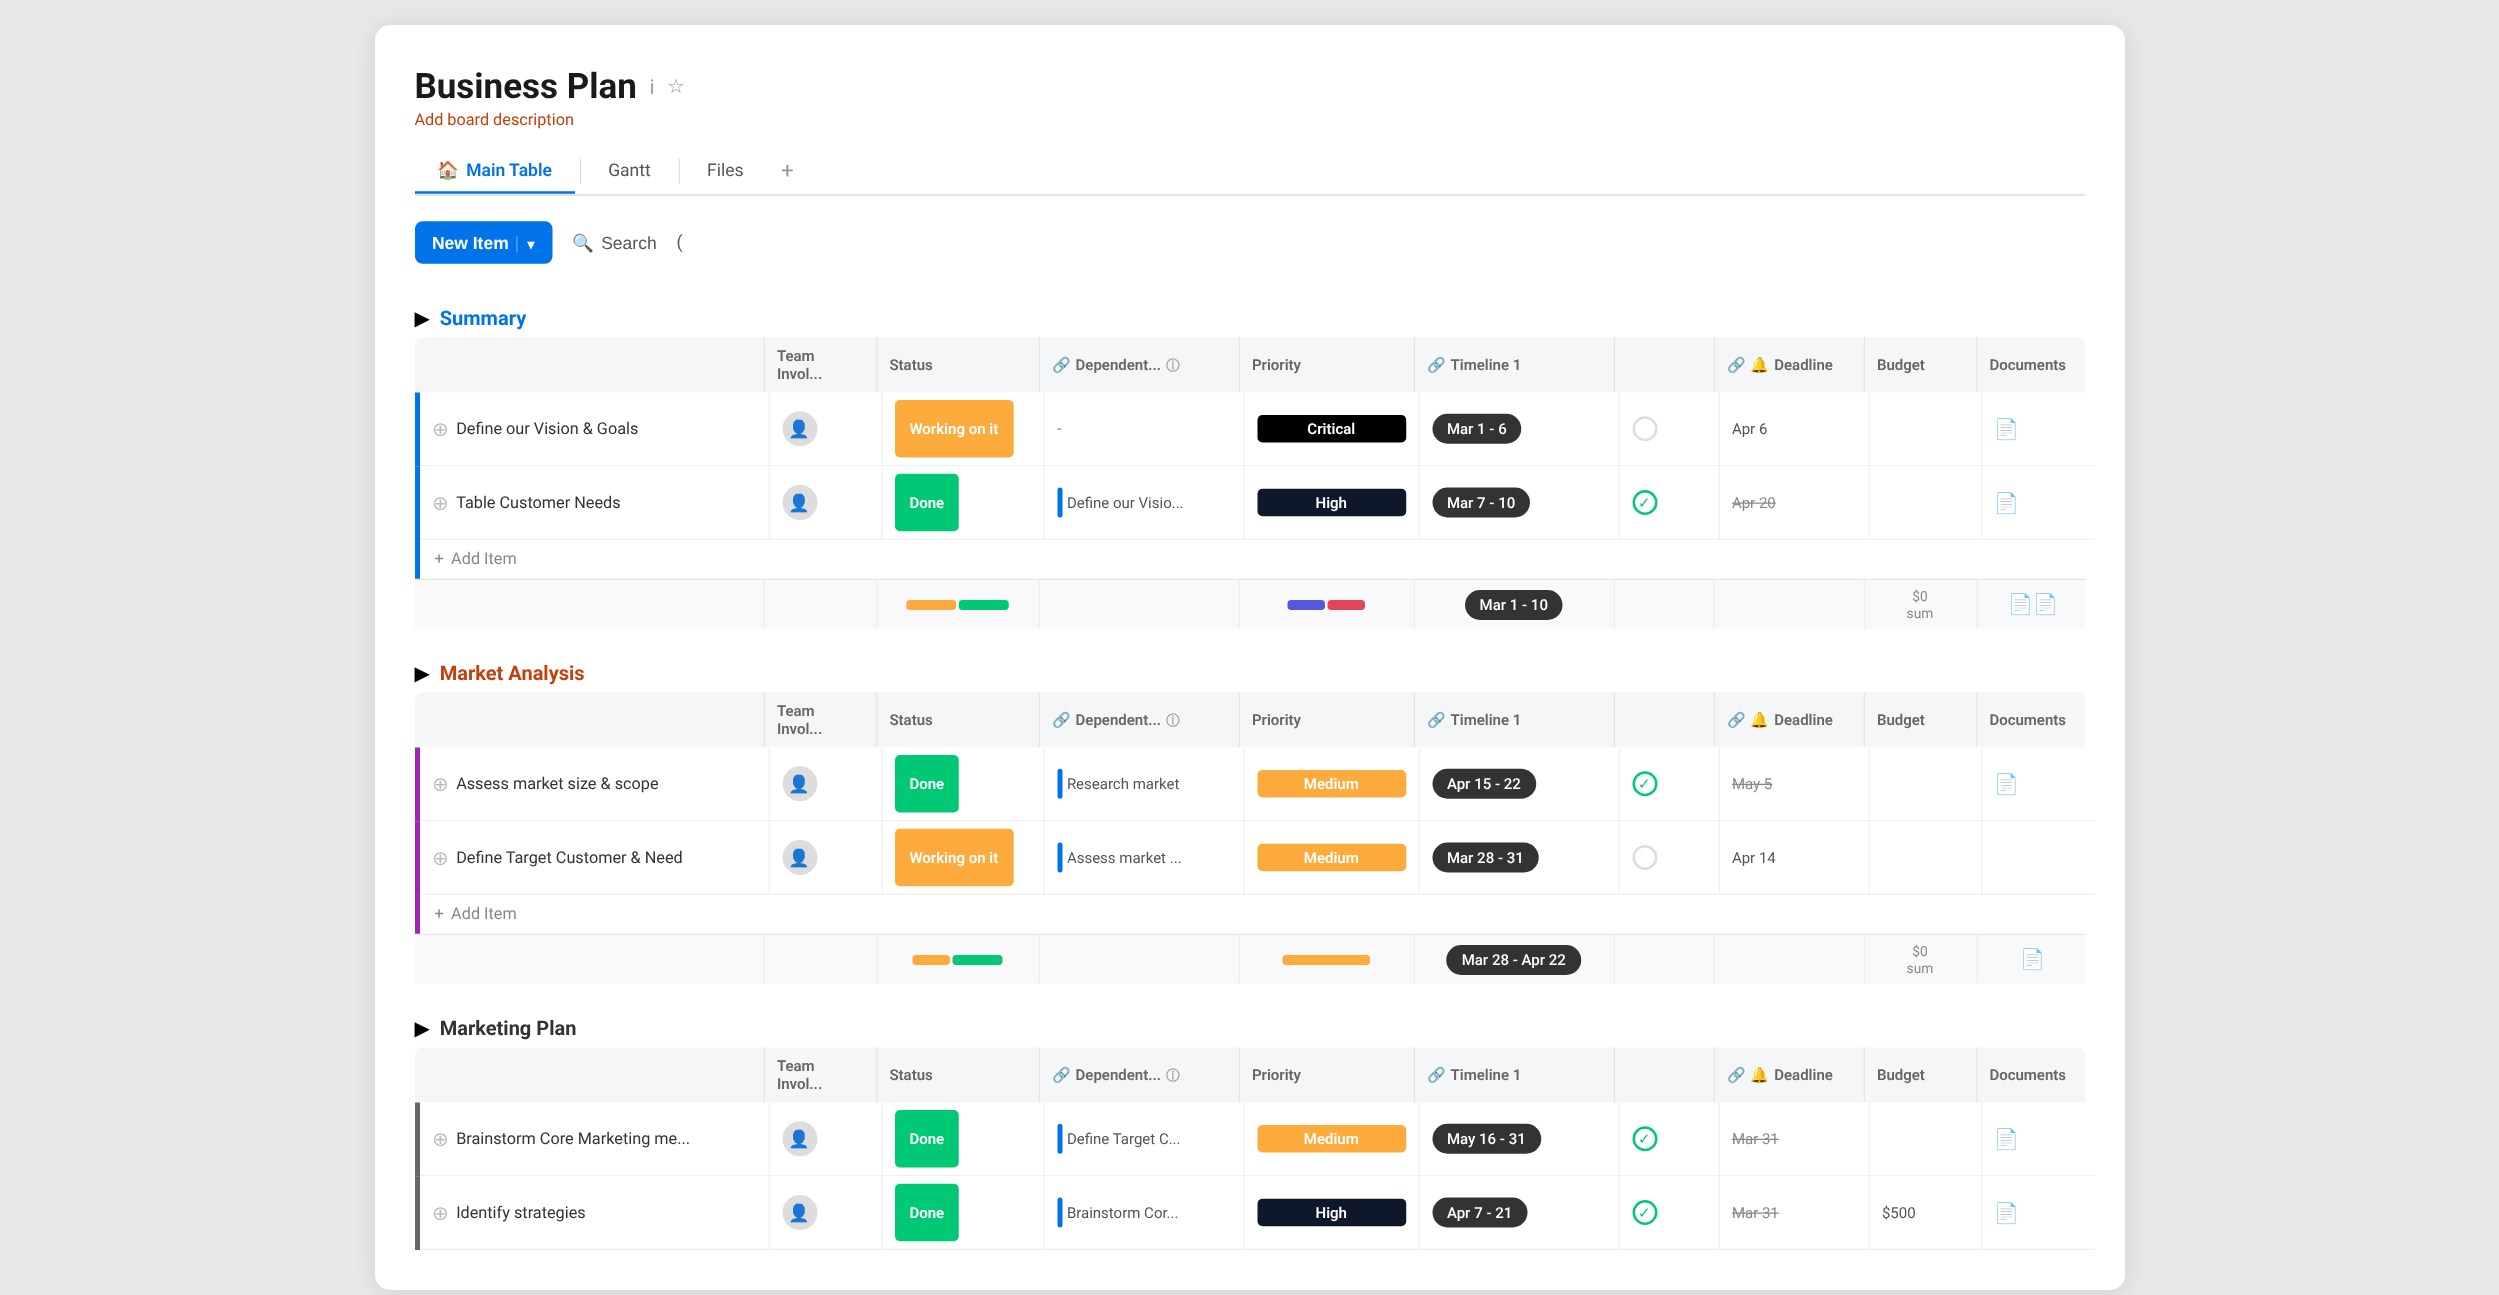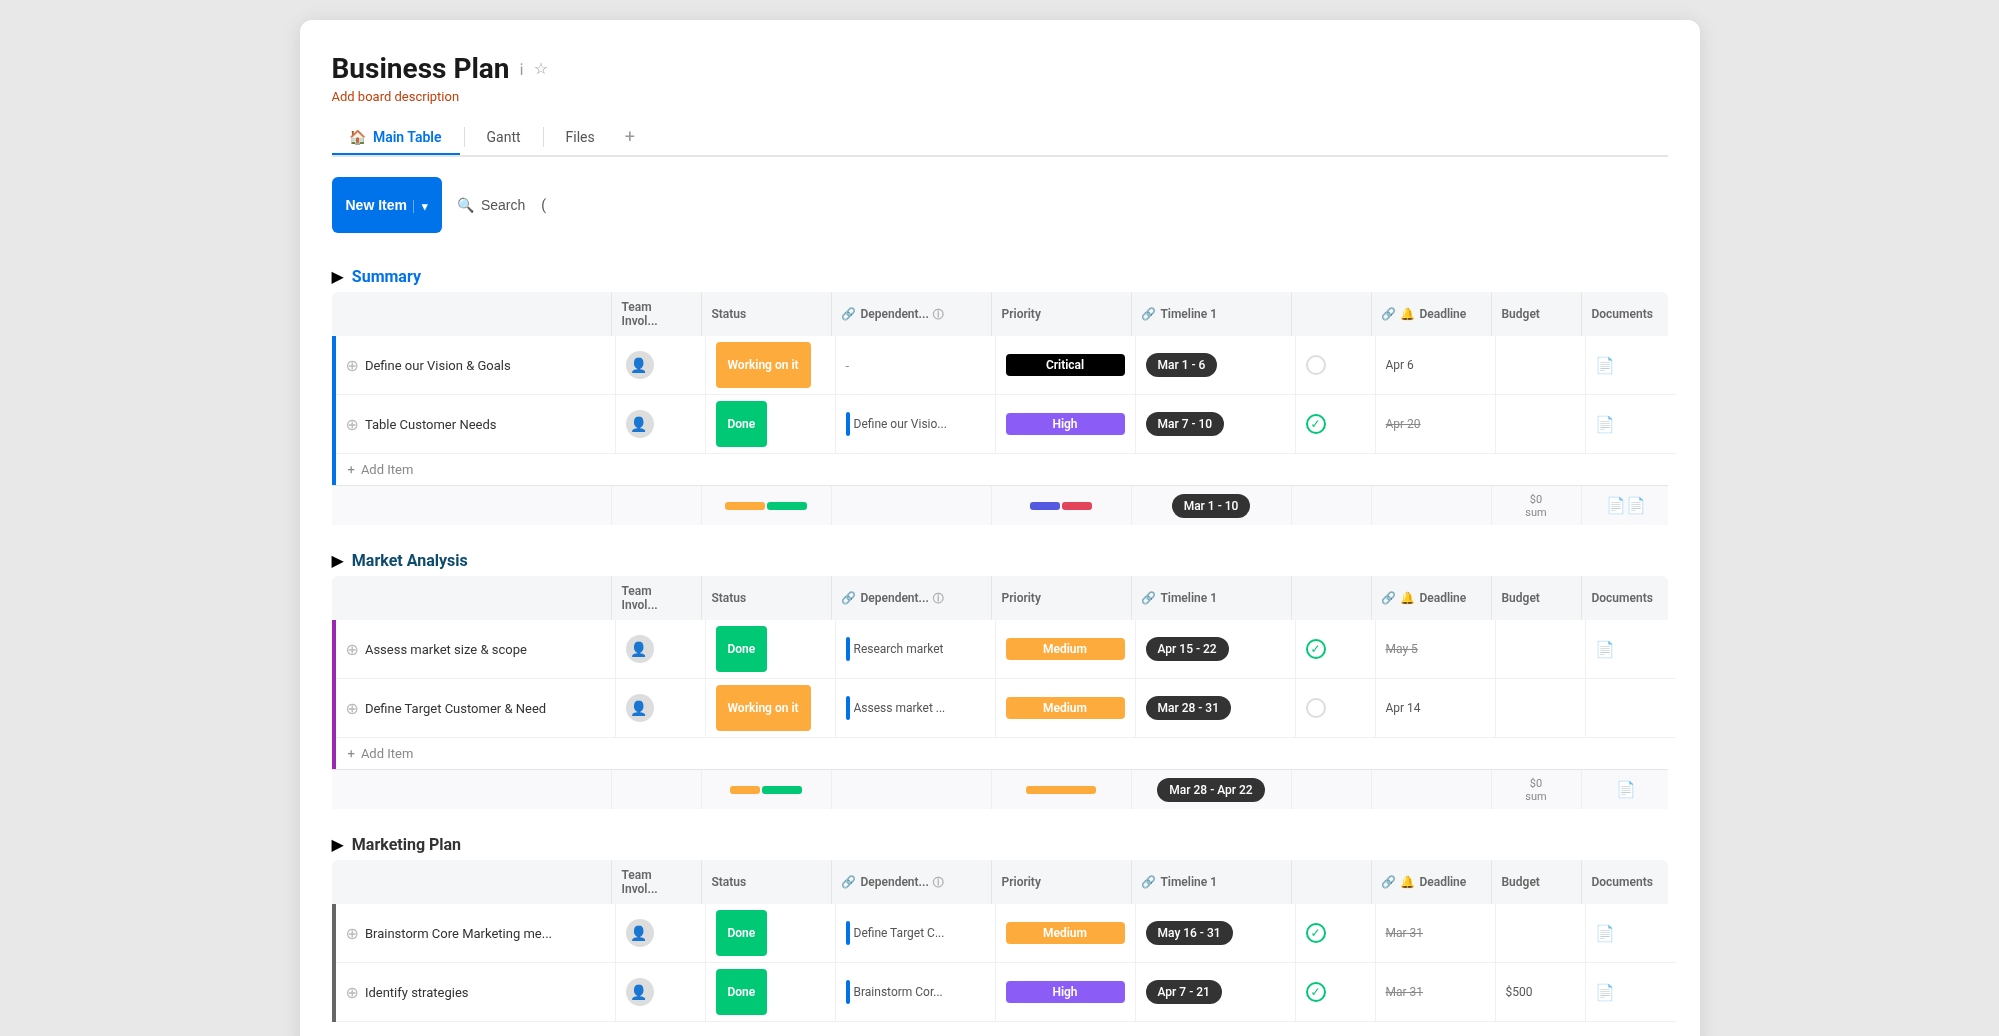--- a/index.html
+++ b/index.html
@@ -82,21 +82,21 @@
       display: flex;
       align-items: center;
       gap: 16px;
       margin-bottom: 24px;
     }
     .btn-new-item {
       background: #0073ea;
       color: #fff;
       border: none;
       border-radius: 6px;
-      padding: 20px 14px;
+      padding: 9px 14px;
       font-size: 14px;
       font-weight: 600;
       cursor: pointer;
       display: flex;
       align-items: flex-end;
       gap: 6px;
     }
     .btn-new-item .chevron {
       font-size: 11px;
       border-left: 1px solid rgba(255,255,255,0.4);
@@ -128,21 +128,21 @@
       padding: 10px 0 6px;
     }
     .section-icon {
       font-size: 16px;
     }
     .section-title {
       font-size: 16px;
       font-weight: 700;
     }
     .section-title.blue { color: #0073ea; }
-    .section-title.purple { color: #0c4a6e; }
+    .section-title.purple { color: #c2410c; }
     .section-title.dark { color: #333; }
     .col-headers {
       display: grid;
       grid-template-columns: 280px 90px 130px 160px 140px 160px 80px 120px 90px 90px;
       background: #f5f6f8;
       border-radius: 6px 6px 0 0;
       padding: 0;
     }
     .col-header {
       padding: 8px 10px;
@@ -235,21 +235,21 @@
       padding: 4px 12px;
       font-size: 12px;
       font-weight: 600;
       color: #fff;
       text-align: center;
       white-space: nowrap;
       width: 100%;
       text-align: center;
     }
     .priority-critical { background: #000000; }
-    .priority-high { background: #8b5cf6; }
+    .priority-high { background: #0f172a; }
     .priority-medium { background: #fdab3d; }
 
     .timeline-badge {
       background: #333;
       color: #fff;
       border-radius: 20px;
       padding: 5px 12px;
       font-size: 12px;
       font-weight: 500;
       white-space: nowrap;

